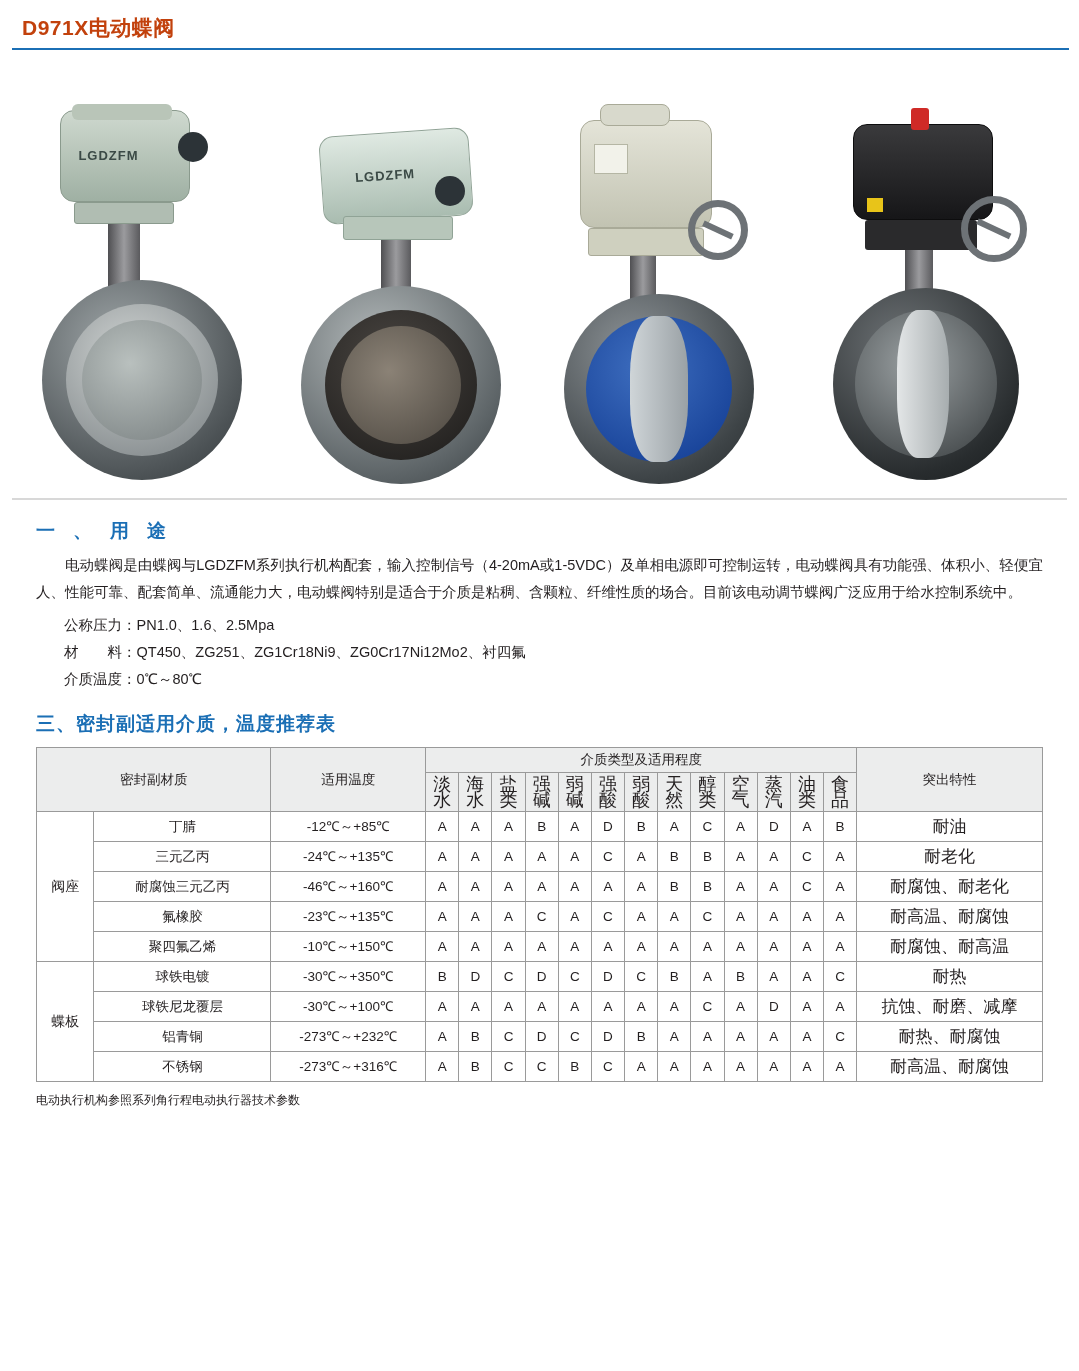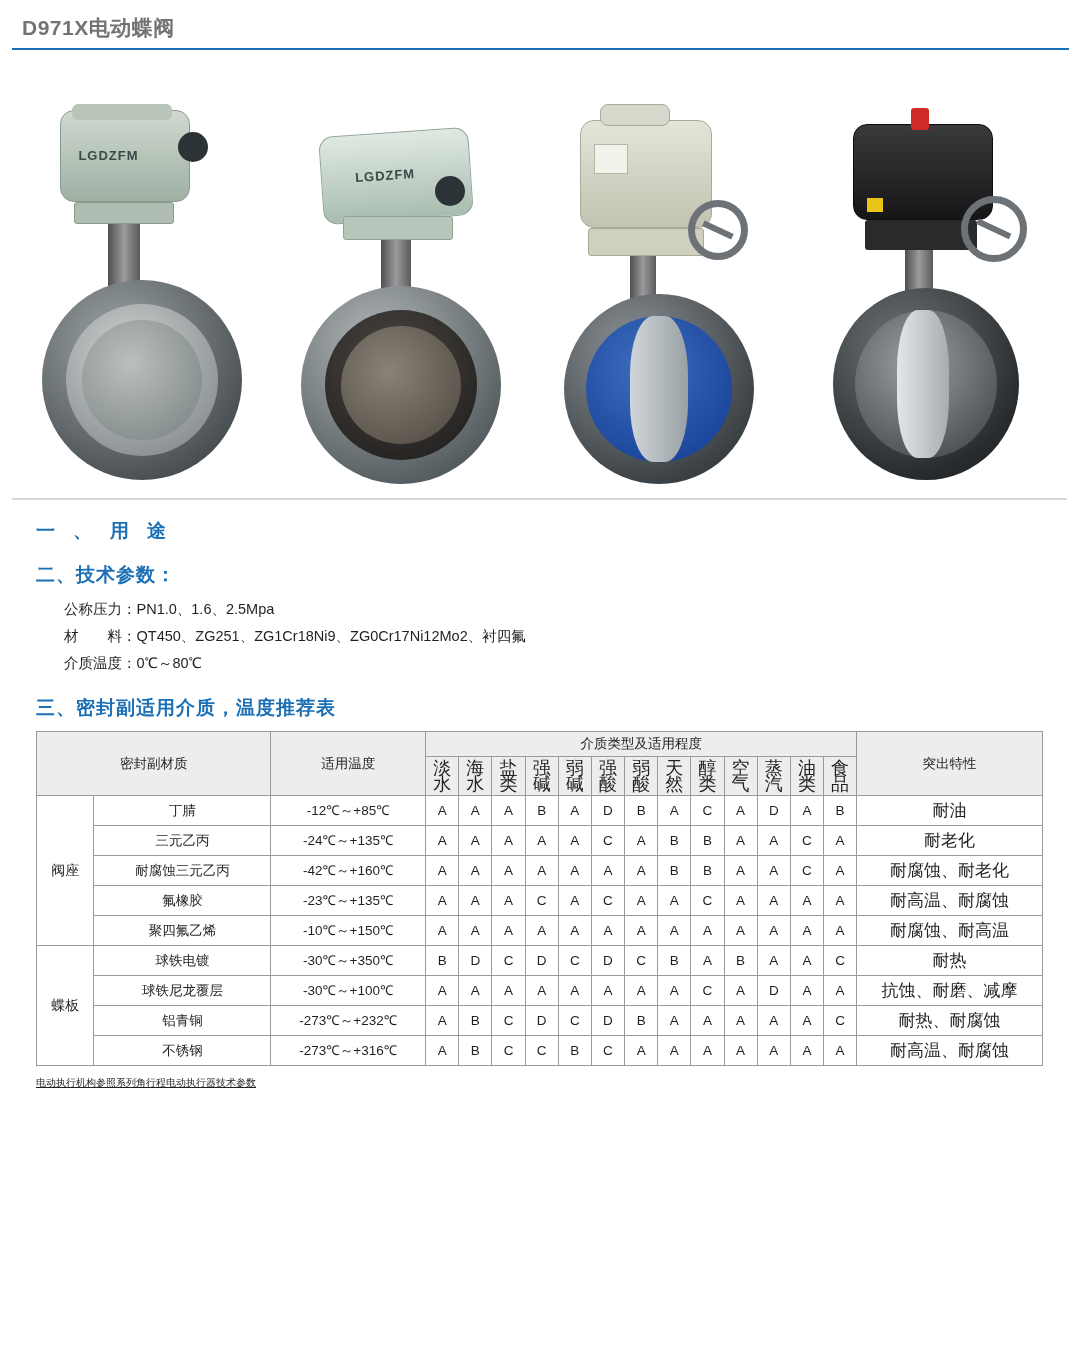--- a/index.html
+++ b/index.html
@@ -10,21 +10,21 @@
     background: #ffffff;
     font-family: "Liberation Sans", sans-serif;
     color: #231f20;
     position: relative;
     overflow: hidden;
   }
   
   .page-title {
     font-size: 21px;
     font-weight: bold;
-    color: #737373;
+    color: #c2410c;
     letter-spacing: 0.5px;
     padding: 14px 0 6px 22px;
   }
   .title-rule {
     height: 2px;
     background: #1b6fb5;
     margin: 0 10px 0 12px;
   }
   
   .product-strip {
@@ -137,23 +137,22 @@
   }
   td.grp {
     width: 52px;
     font-size: 14px;
   }
   td.mat { width: 160px; }
   td.temp { width: 140px; font-size: 13.5px; }
   td.grade { width: 30px; }
   td.feature { width: 168px; font-size: 17px; }
   .footnote {
-    font-size: 10px;
+    font-size: 12px;
     margin: 10px 0 0 0;
-    text-decoration: underline;
   }
 </style>
 </head>
 <body>
 
 <div class="page-title">D971X电动蝶阀</div>
 <div class="title-rule"></div>
 
 <div class="product-strip">
 
@@ -205,22 +204,22 @@
   </div>
 
 </div>
 <div class="mid-rule"></div>
 
 <div class="content">
 
   <h2 class="sec">
     <span class="wide">一、用</span><span>途</span>
   </h2>
-
-  <h2 class="sec">二、技术参数：</h2>
+  <p class="body">电动蝶阀是由蝶阀与LGDZFM系列执行机构配套，输入控制信号（4-20mA或1-5VDC）及单相电源即可控制运转，电动蝶阀具有功能强、体积小、轻便宜人、性能可靠、配套简单、流通能力大，电动蝶阀特别是适合于介质是粘稠、含颗粒、纤维性质的场合。目前该电动调节蝶阀广泛应用于给水控制系统中。</p>
+
   <div class="spec-list">
     <div class="row"><span>公称压力：</span><span>PN1.0、1.6、2.5Mpa</span></div>
     <div class="row"><span>材　　料：</span><span>QT450、ZG251、ZG1Cr18Ni9、ZG0Cr17Ni12Mo2、衬四氟</span></div>
     <div class="row"><span>介质温度：</span><span>0℃～80℃</span></div>
   </div>
 
   <h2 class="sec">三、密封副适用介质，温度推荐表</h2>
 
   <table class="media">
     <thead>
@@ -306,21 +305,21 @@
         <td class="grade">B</td>
         <td class="grade">B</td>
         <td class="grade">A</td>
         <td class="grade">A</td>
         <td class="grade">C</td>
         <td class="grade">A</td>
         <td class="feature">耐老化</td>
       </tr>
       <tr>
         <td class="mat">耐腐蚀三元乙丙</td>
-        <td class="temp">-42℃～+160℃</td>
+        <td class="temp">-46℃～+160℃</td>
         <td class="grade">A</td>
         <td class="grade">A</td>
         <td class="grade">A</td>
         <td class="grade">A</td>
         <td class="grade">A</td>
         <td class="grade">A</td>
         <td class="grade">A</td>
         <td class="grade">B</td>
         <td class="grade">B</td>
         <td class="grade">A</td>

